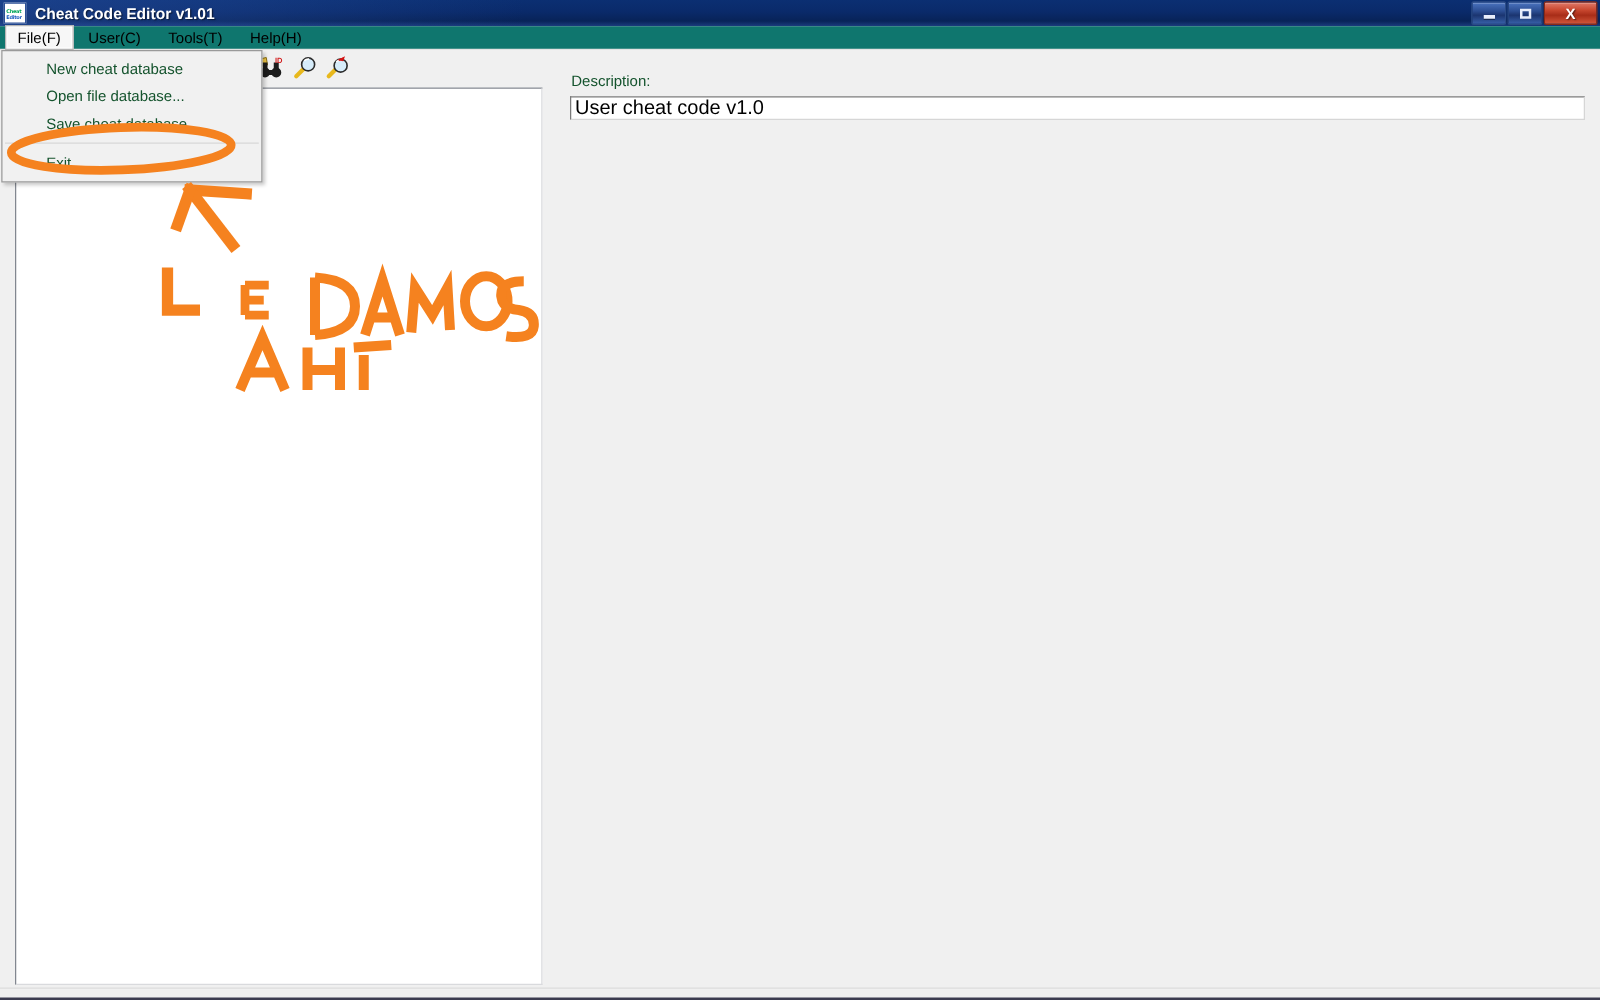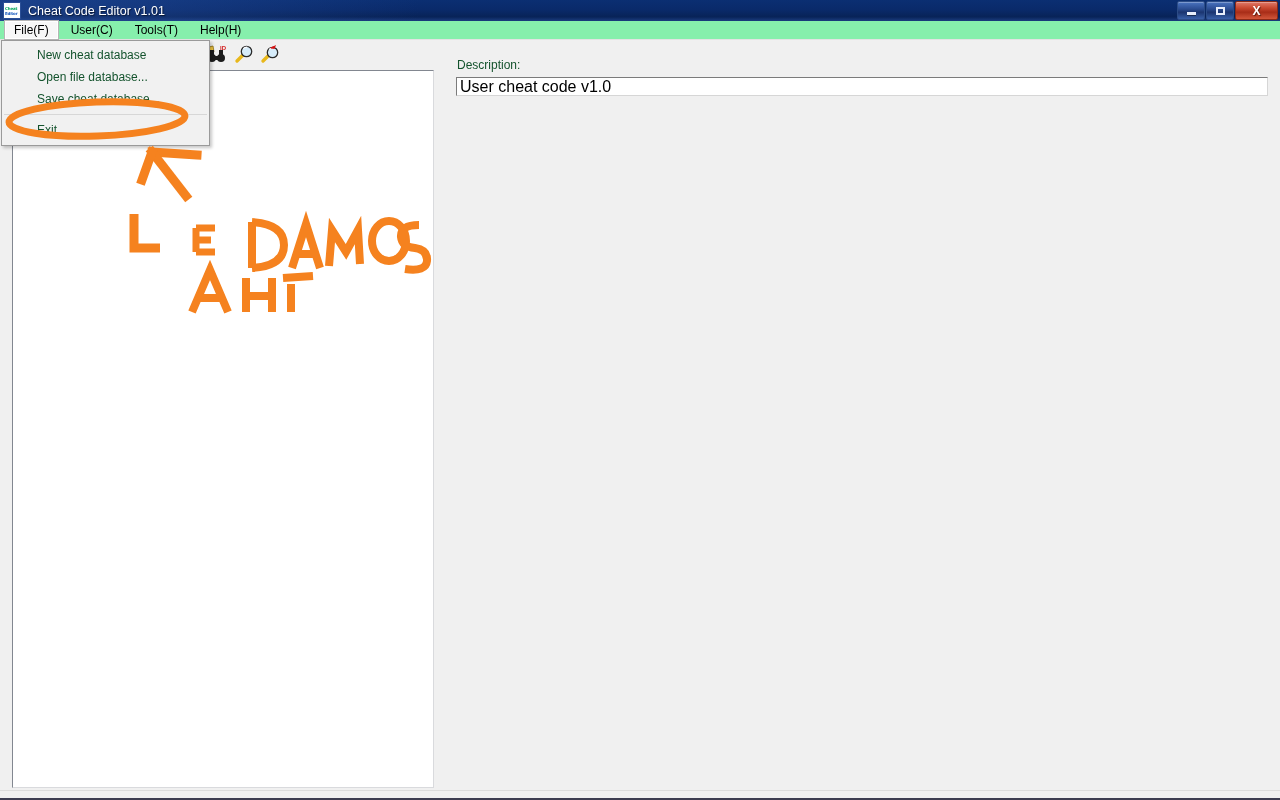--- a/index.html
+++ b/index.html
@@ -62,21 +62,21 @@
     letter-spacing: -0.2px;
     padding-left: 1px;
   }
   .app-icon .l1 { color: #00a65a; }
   .app-icon .l2 { color: #1a5bbf; }
   .title-text {
     position: relative;
     margin-left: 7px;
     color: #ffffff;
     font-size: 12.5px;
-    font-weight: normal;
+    font-weight: bold;
     text-shadow: 1px 1px 1px rgba(0,0,0,0.55);
     white-space: nowrap;
   }
 
   .wincontrols {
     position: absolute;
     right: 2px; top: 1px;
     display: flex;
     gap: 1px;
     align-items: center;
@@ -116,21 +116,21 @@
     color: #fff;
     text-shadow: 1px 1px 1px rgba(0,0,0,0.5);
   }
 
   
   .menubar {
     position: absolute;
     left: 0; top: 21px;
     width: 1280px;
     height: 19px;
-    background: #86efac;
+    background: #0f766e;
     border-bottom: 1px solid #e3e3e3;
     display: flex;
     align-items: center;
     padding-left: 4px;
     box-sizing: border-box;
   }
   .menu-item {
     font-size: 12px;
     color: #000;
     padding: 2px 9px;

